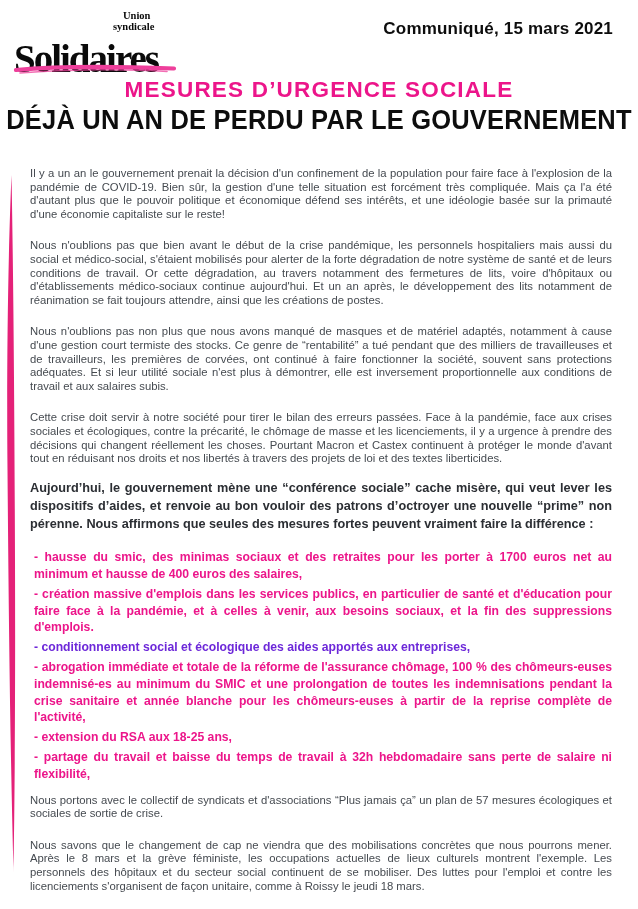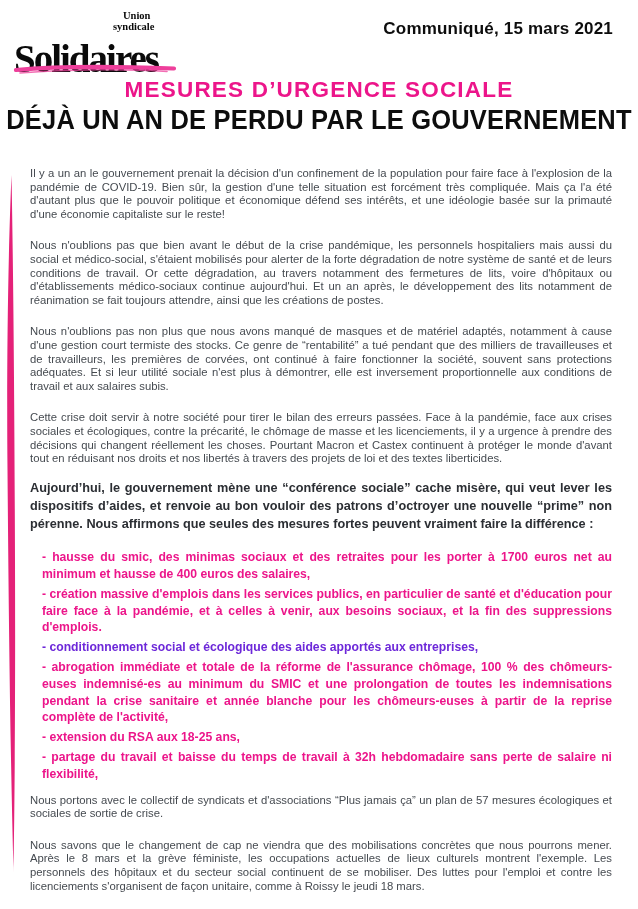--- a/index.html
+++ b/index.html
@@ -63,21 +63,21 @@
     margin:18px 0 13px 0;
     font-size:11.3px; line-height:13.6px;
     color:#454a50;
   }
   .para-emphasis {
     margin:0 0 16px 0;
     font-size:12.7px; line-height:18.2px;
     font-weight:bold; color:#2b2e33;
   }
   .para-demand {
-    margin:0 0 3px 12px;
+    margin:0 0 3px 4px;
     font-size:12.2px; line-height:16.8px;
     font-weight:bold;
   }
   .para-demand + .para-normal { margin-top:11px; }
   .content p:last-child { margin-bottom:0; }
 </style>
 </head>
 <body>
 
 <div class="page">

